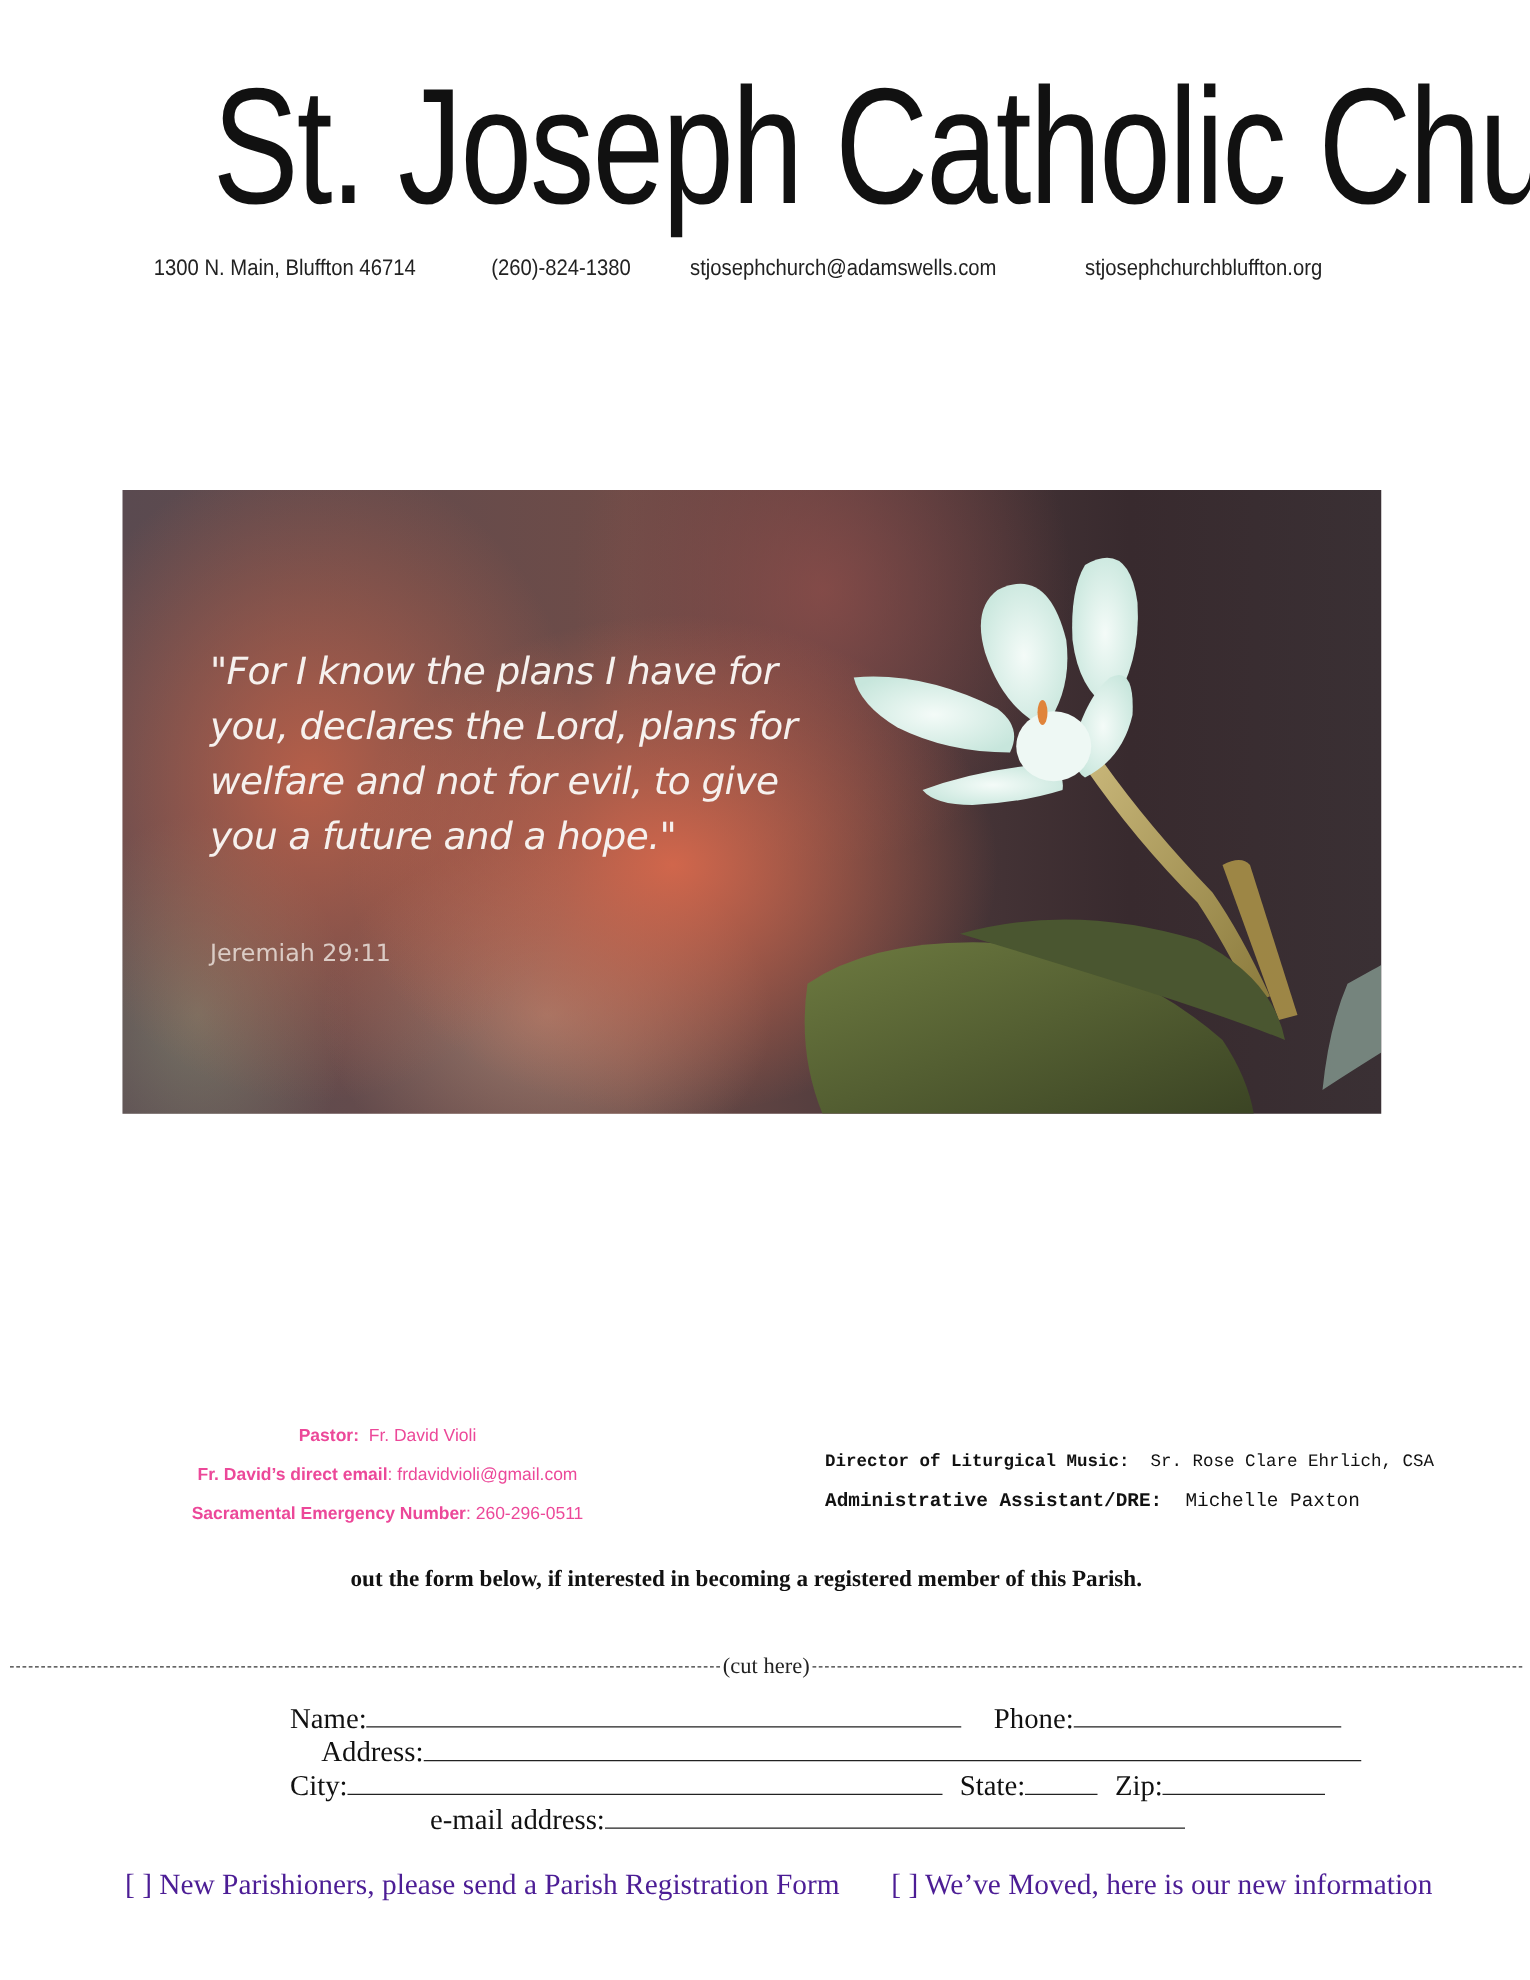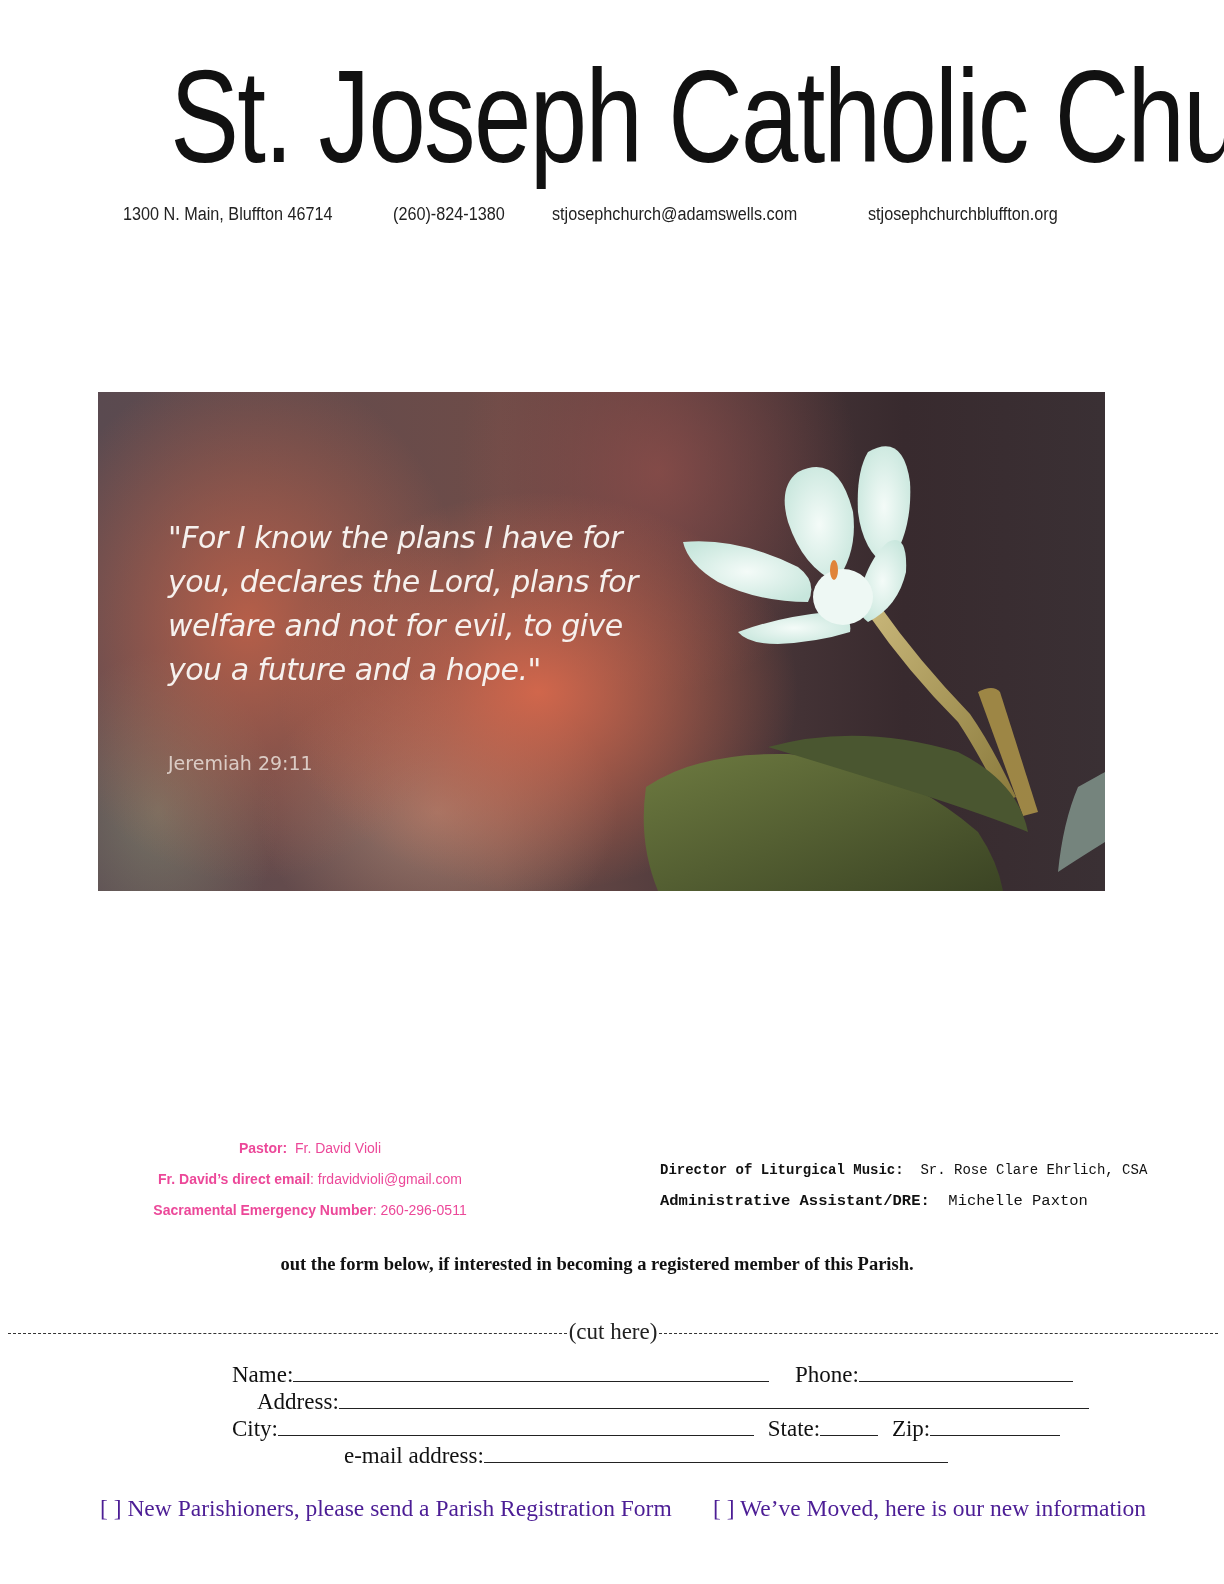--- a/index.html
+++ b/index.html
@@ -52,21 +52,21 @@
   .staff-row b { font-weight: bold; }
   .staff-right .big { font-size: 15.5px; }
 
   .welcome {
     position: absolute; left: 50px; top: 1253px; width: 1094px; text-align: center;
     font-family: "Liberation Serif", serif; font-weight: bold; font-size: 18.5px; line-height: 23px; color: #111;
   }
 
   .cut-line {
     position: absolute; left: 8px; top: 1320px; width: 1210px; height: 24px;
-    font-family: "Liberation Serif", serif; font-size: 23px; color: #222; white-space: nowrap; overflow: hidden;
+    font-family: "Liberation Serif", serif; font-size: 18px; color: #222; white-space: nowrap; overflow: hidden;
     display: flex; align-items: center;
   }
   .dashes { flex: 1; border-top: 1.5px dashed #333; height: 0; margin-top: 2px; }
   .cut-label { padding: 0 2px; }
 
   .form-line {
     position: absolute; font-family: "Liberation Serif", serif; font-size: 23px; color: #111;
     white-space: nowrap; height: 28px; line-height: 26px;
   }
   .blank { display: inline-block; border-bottom: 1.3px solid #222; height: 20px; vertical-align: baseline; }

